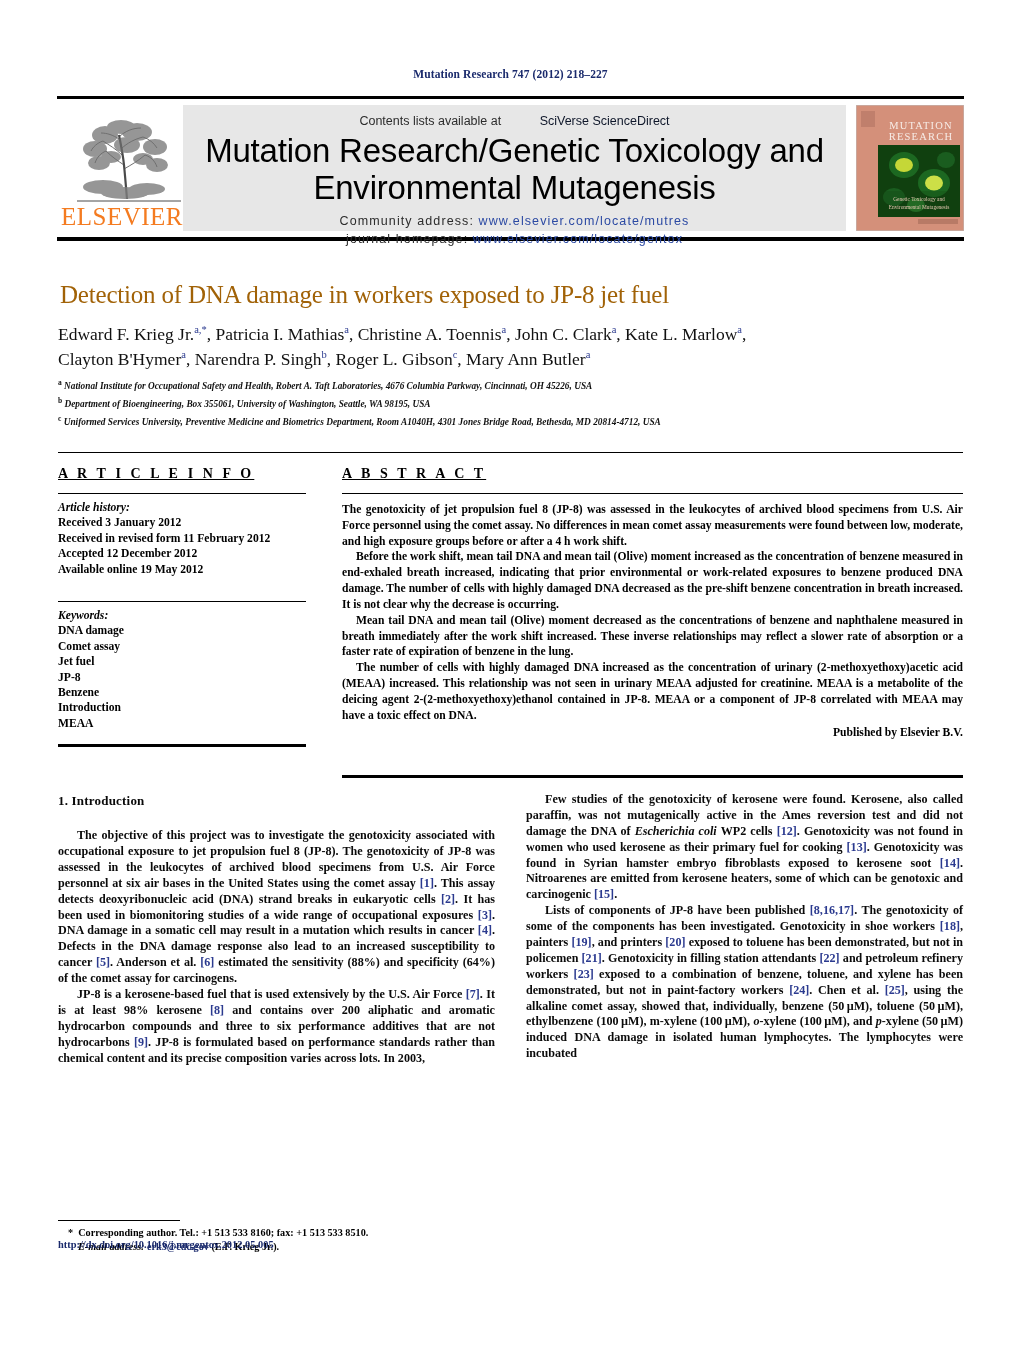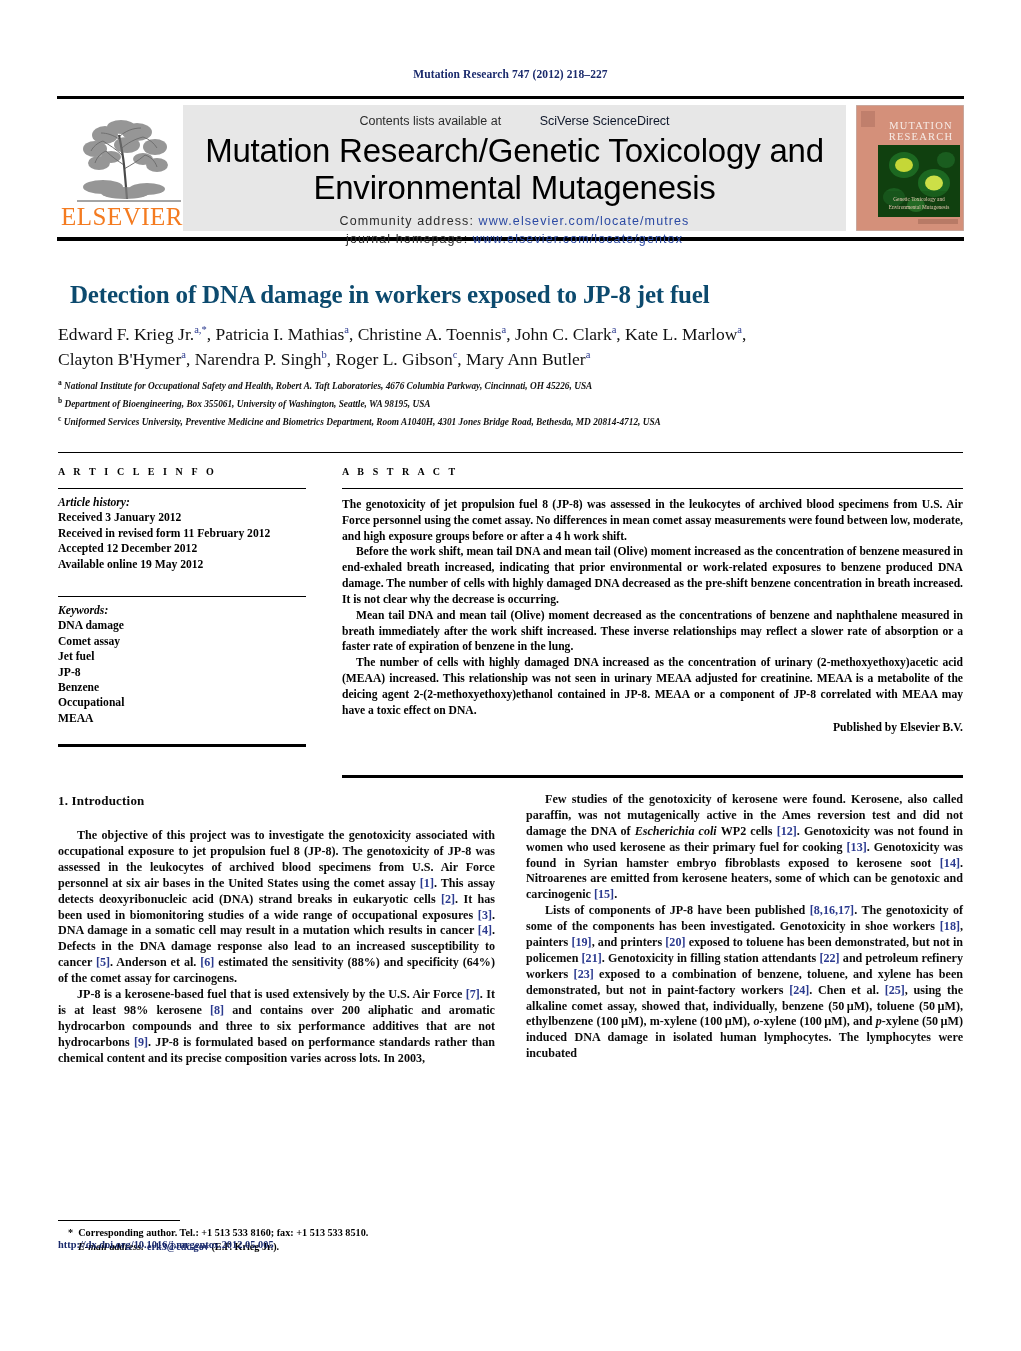--- a/index.html
+++ b/index.html
@@ -104,27 +104,26 @@
     width: 108px;
     flex: 0 0 108px;
     margin-left: 10px;
     position: relative;
   }
 
   
   .article-title {
     position: absolute;
     top: 281px;
-    left: 70px;
+    left: 60px;
     width: 900px;
     font-size: 25px;
     font-family: "Liberation Serif", serif;
-    color: #0c4a6e;
+    color: #a16207;
     letter-spacing: -.2px;
-    font-weight: bold;
   }
   .authors {
     position: absolute;
     top: 322px;
     left: 58px;
     width: 905px;
     font-size: 17.5px;
     line-height: 1.45;
     color: #111;
   }
@@ -156,23 +155,24 @@
   }
   .col-abs {
     position: absolute;
     top: 466px;
     left: 342px;
     width: 621px;
   }
   .sec-head {
     font-family: "Liberation Serif", serif;
     font-weight: bold;
-    font-size: 10px;
+    font-size: 14px;
     letter-spacing: 3.1px;
     margin-bottom: 11px;
+    text-decoration: underline;
   }
   .hr-thin { border-top: 1px solid #000; margin: 0 0 6px 0; }
   .info-block { font-size: 11.6px; line-height: 1.33; font-weight: bold; }
   .info-block .it { font-style: italic; }
   .info-gap { height: 18px; }
   .kw-rule { border-top: 1px solid #000; margin: 6px 0 6px 0; }
   .abs-rule { border-top: 1px solid #000; margin: 0 0 8px 0; }
   .abstract-p {
     font-size: 11.6px;
     line-height: 1.365;
@@ -369,21 +369,21 @@
     </div>
     <div class="info-gap"></div>
     <div class="kw-rule"></div>
     <div class="info-block">
       <div class="it">Keywords:</div>
       <div>DNA damage</div>
       <div>Comet assay</div>
       <div>Jet fuel</div>
       <div>JP-8</div>
       <div>Benzene</div>
-      <div>Occupational</div>
+      <div>Introduction</div>
       <div>MEAA</div>
     </div>
   </div>
   <div class="info-bottom-rule"></div>
 
   <div class="col-abs">
     <div class="sec-head">A B S T R A C T</div>
     <div class="abs-rule"></div>
     <p class="abstract-p first">The genotoxicity of jet propulsion fuel 8 (JP-8) was assessed in the leukocytes of archived blood specimens from U.S. Air Force personnel using the comet assay. No differences in mean comet assay measurements were found between low, moderate, and high exposure groups before or after a 4 h work shift.</p>
     <p class="abstract-p">Before the work shift, mean tail DNA and mean tail (Olive) moment increased as the concentration of benzene measured in end-exhaled breath increased, indicating that prior environmental or work-related exposures to benzene produced DNA damage. The number of cells with highly damaged DNA decreased as the pre-shift benzene concentration in breath increased. It is not clear why the decrease is occurring.</p>

